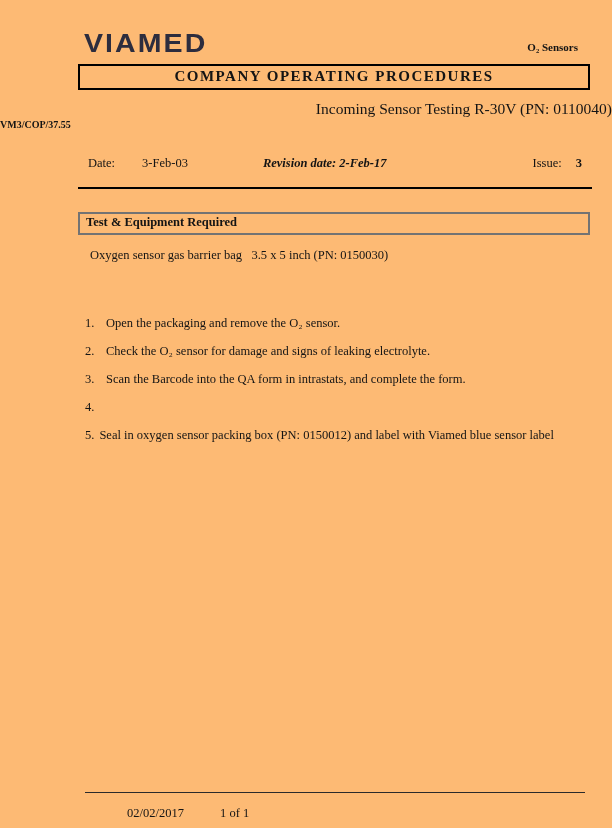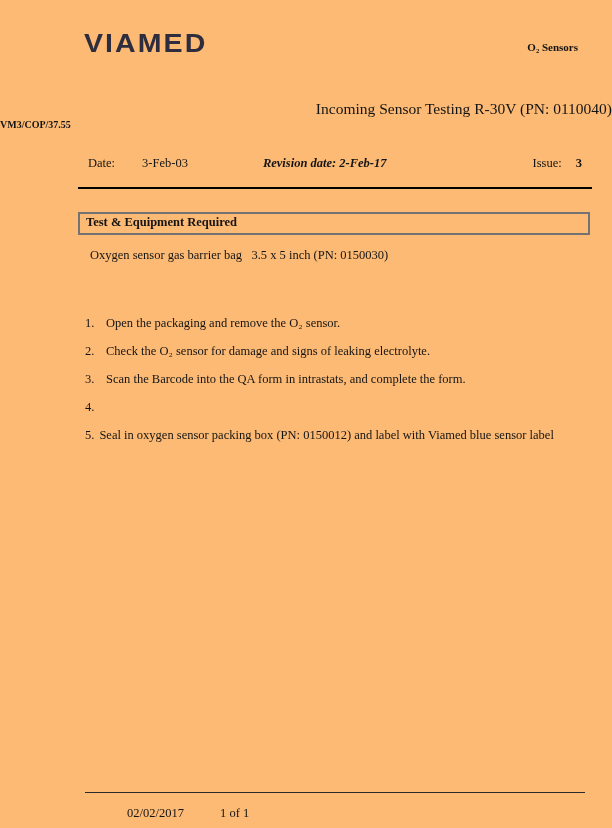--- a/index.html
+++ b/index.html
@@ -85,20 +85,21 @@
 </style>
 </head>
 <body>
 
 <div class="page">
 
   <div class="logo">VIAMED</div>
 
   <div class="product-line">O₂ Sensors</div>
 
+  <div class="banner">COMPANY OPERATING PROCEDURES</div>
 
   <div class="doc-title">Incoming Sensor Testing R-30V (PN: 0110040)</div>
 
   <div class="doc-ref">VM3/COP/37.55</div>
 
   <div class="meta-row">
     <span class="meta-date-label">Date:</span>
     <span class="meta-date-value">3-Feb-03</span>
     <span class="meta-revision"><span>Revision date:</span><span class="sep"> </span><span>2-Feb-17</span></span>
     <span class="meta-issue-label">Issue:</span>

